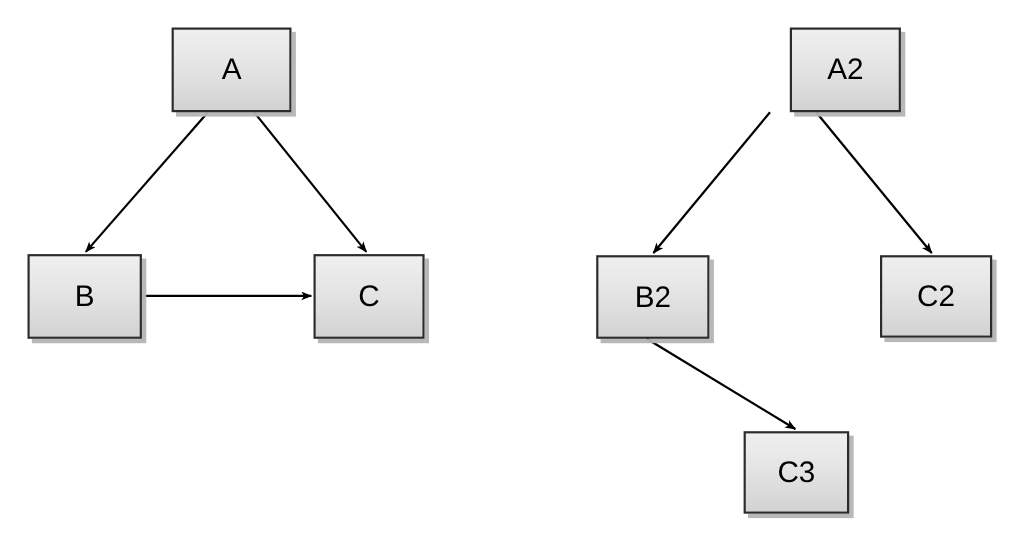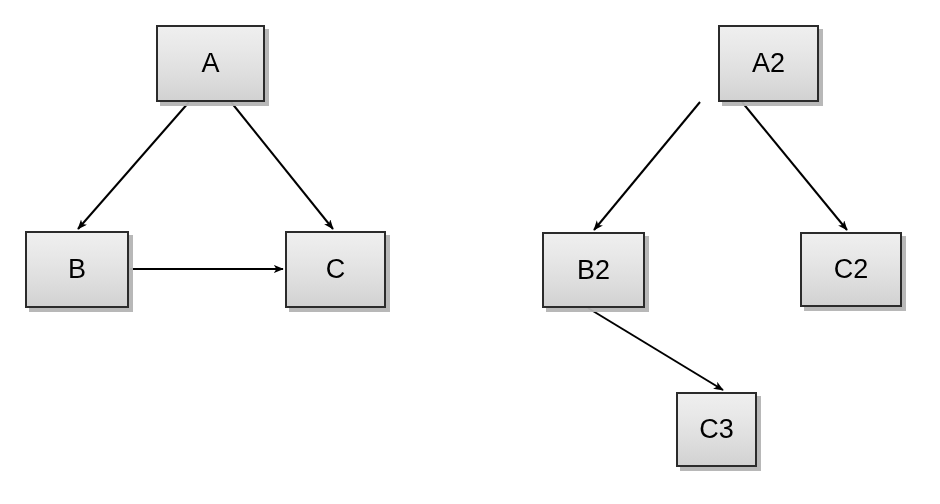--- a/index.html
+++ b/index.html
@@ -82,18 +82,18 @@
       </div>
       <div class="node" style="left: 670px; top: 25px; width: 101px; height: 77px; margin-left: 48px;">
         <span class="node-label">A2</span>
       </div>
       <div class="node" style="left: 542px; top: 232px; width: 103px; height: 76px;">
         <span class="node-label">B2</span>
       </div>
       <div class="node" style="left: 800px; top: 232px; width: 102px; height: 75px;">
         <span class="node-label">C2</span>
       </div>
-      <div class="node" style="left: 676px; top: 392px; width: 81px; height: 75px;">
+      <div class="node" style="left: 676px; top: 392px; width: 96px; height: 75px;">
         <span class="node-label">C3</span>
       </div>
     </div>
 
 </div>
 
 </body></html>

